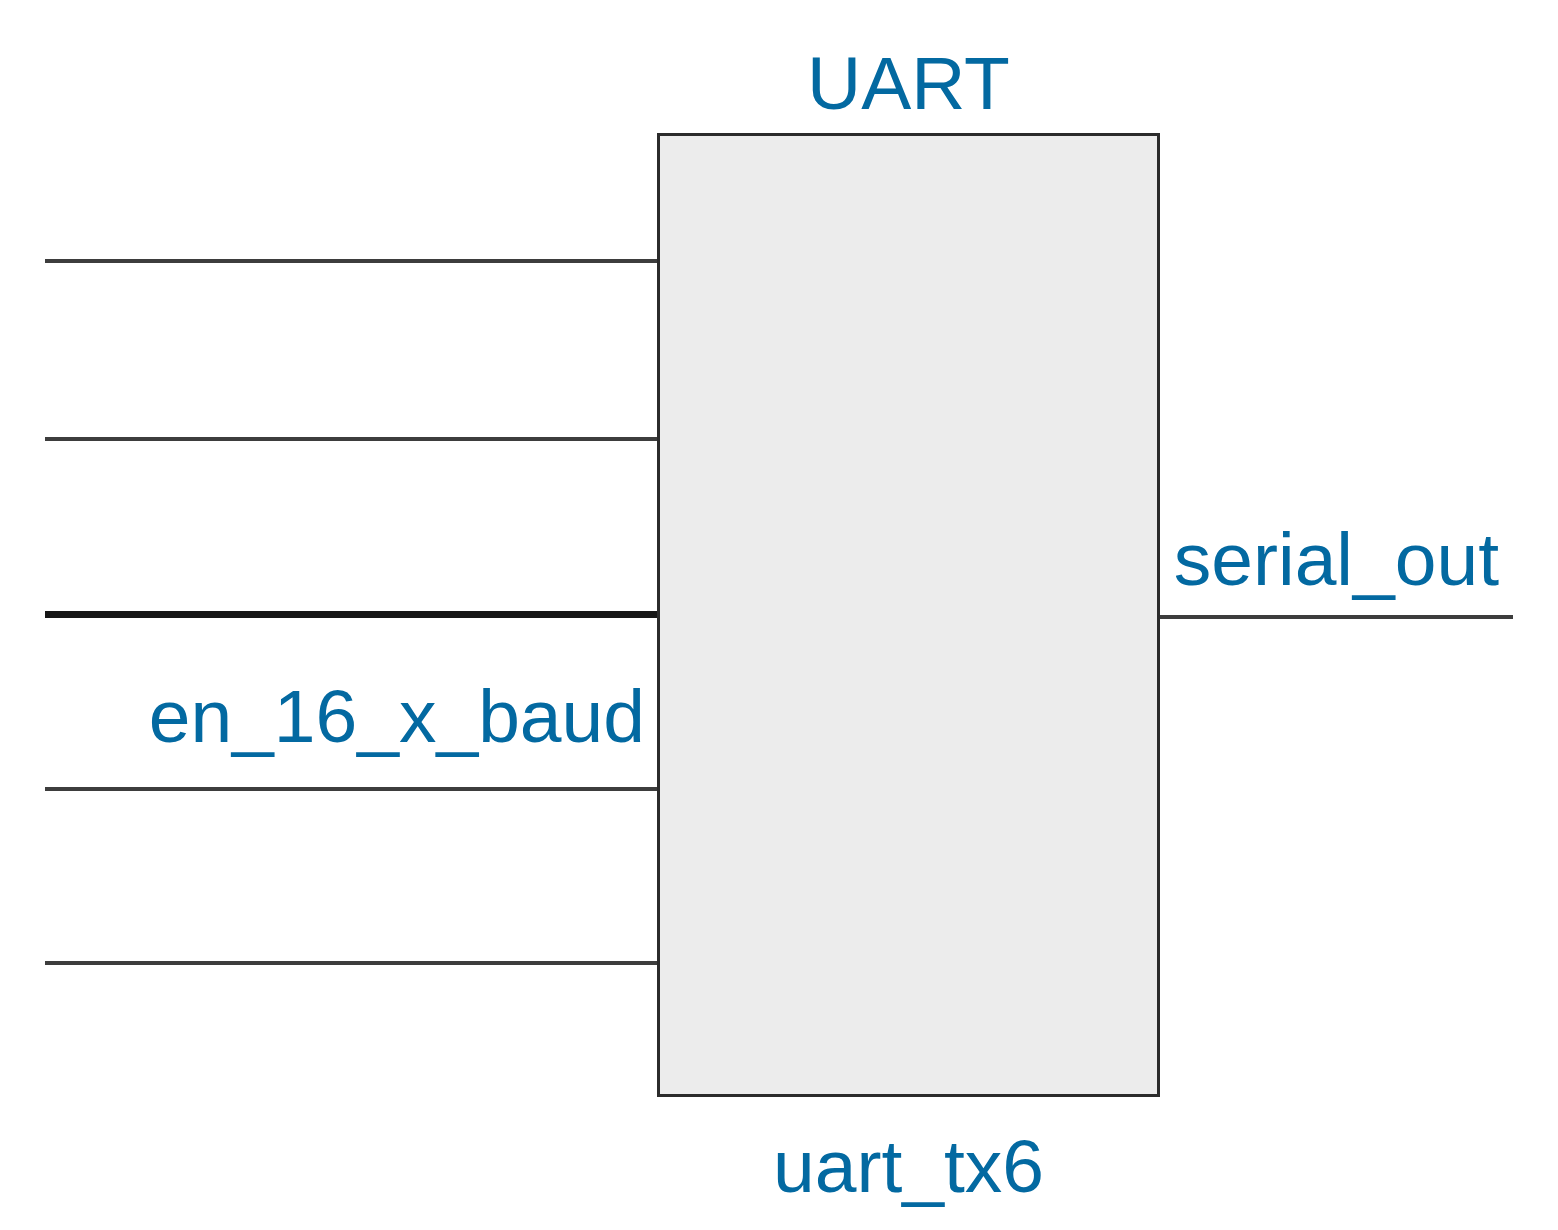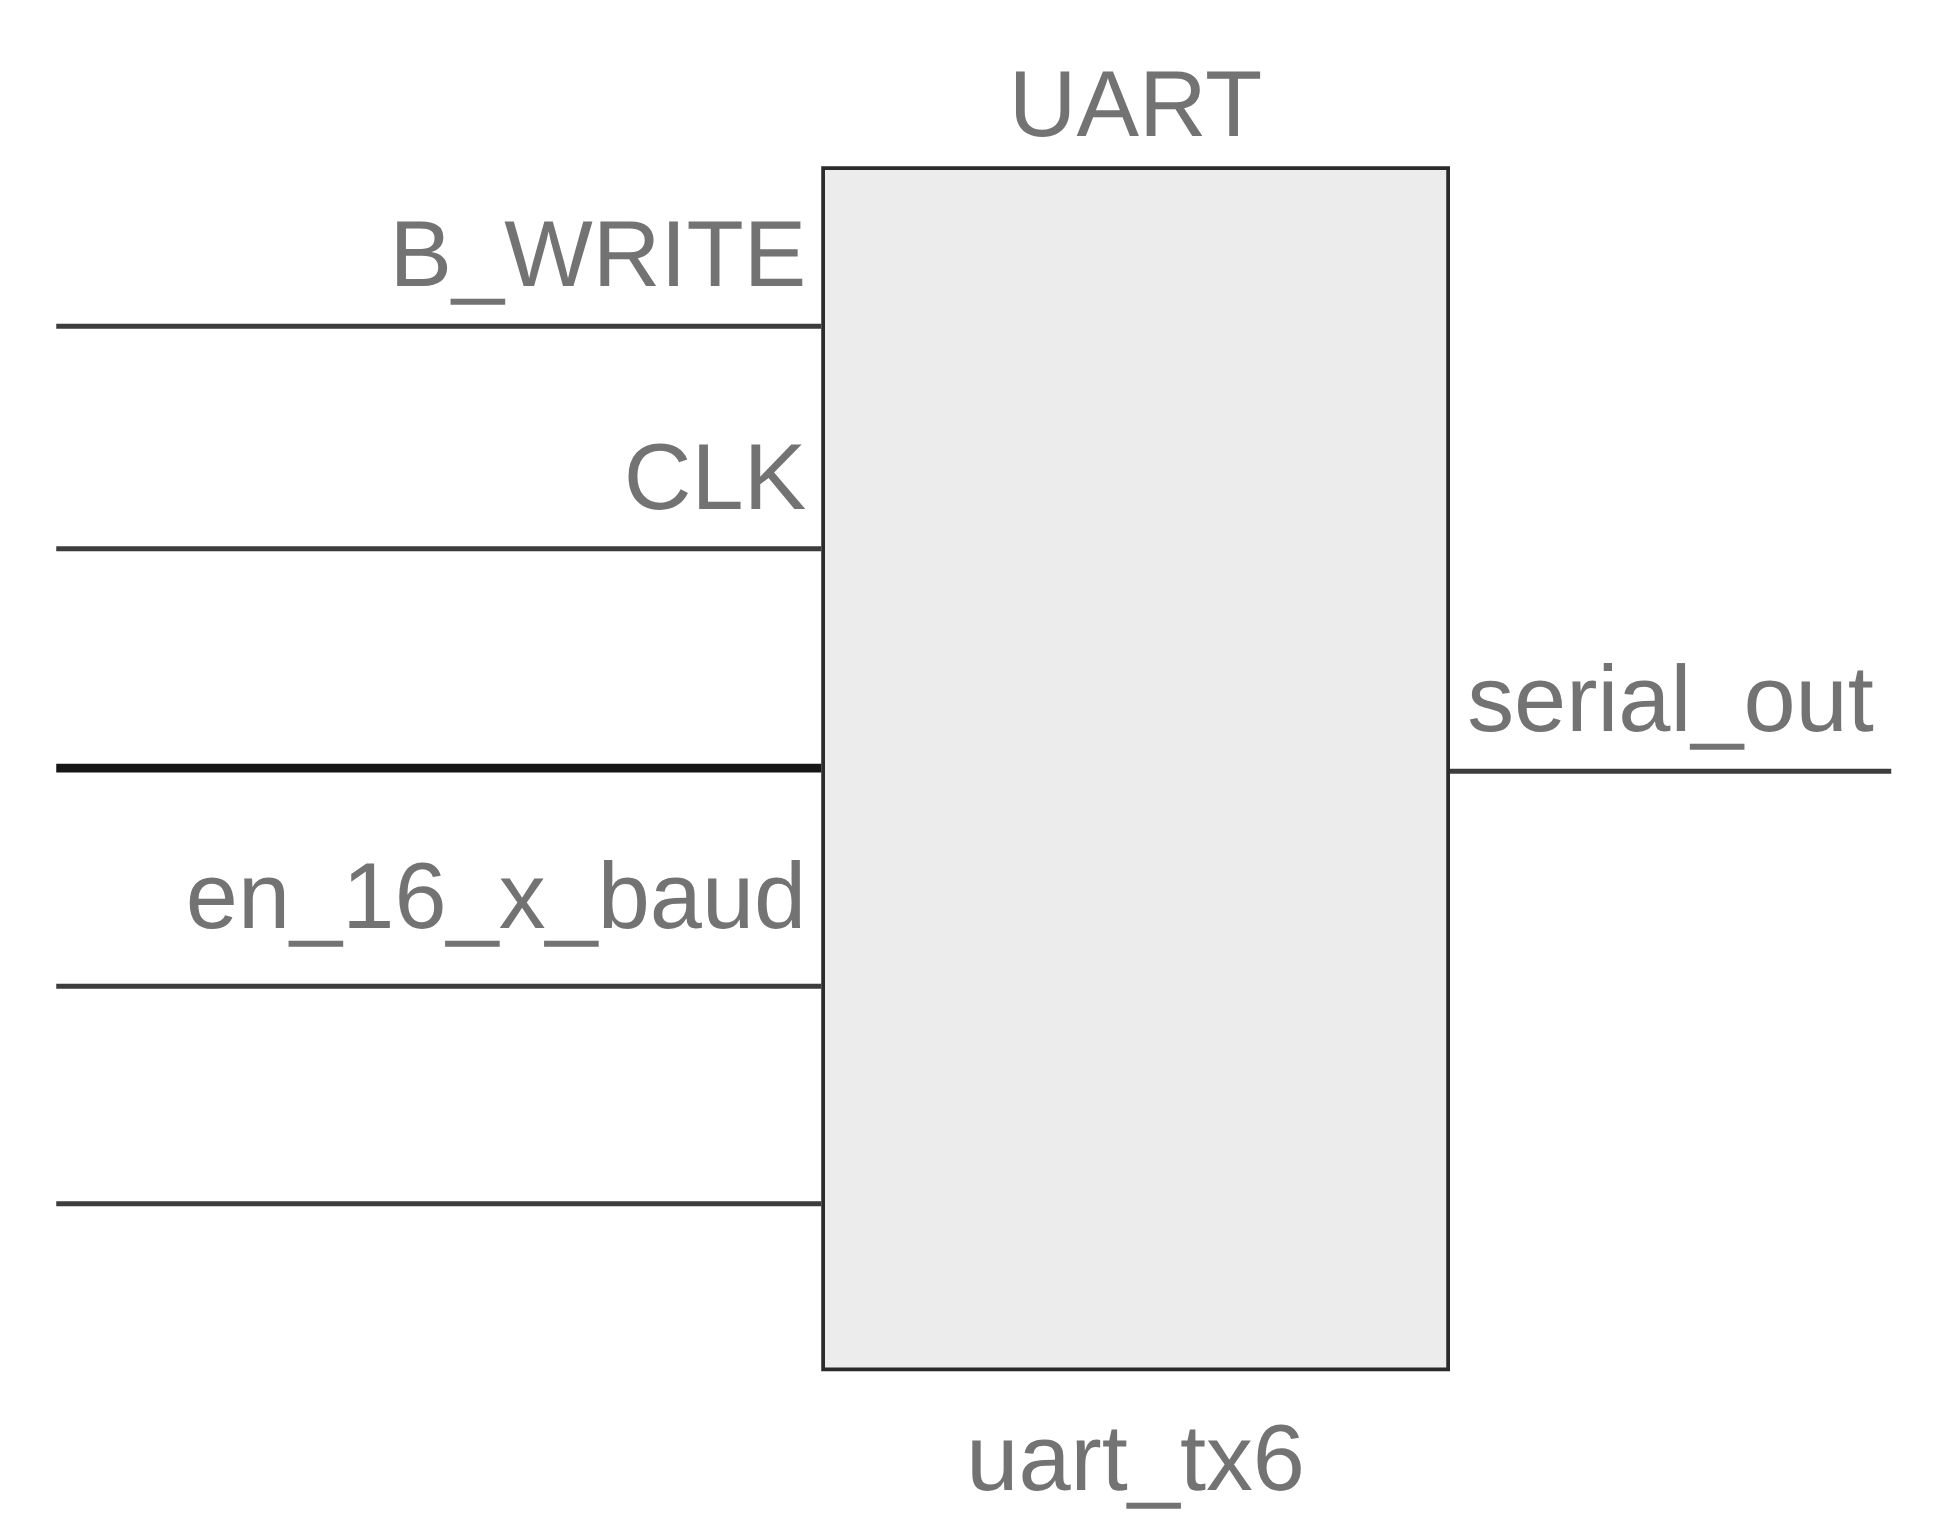--- a/index.html
+++ b/index.html
@@ -6,21 +6,21 @@
     margin: 0;
     padding: 0;
     background: #ffffff;
   }
   .canvas {
     position: relative;
     width: 1558px;
     height: 1230px;
     background: #ffffff;
     font-family: "Liberation Sans", sans-serif;
-    color: #737373;
+    color: #0369a1;
     overflow: hidden;
   }
 
   
   .module-block {
     position: absolute;
     left: 657px;
     top: 133px;
     width: 503px;
     height: 964px;
@@ -91,22 +91,20 @@
 </style>
 </head>
 <body>
 
 <div class="canvas">
 
   <div class="module-title">UART</div>
 
   <div class="module-block"></div>
 
-  <div class="port-label in r0">B_WRITE</div>
-  <div class="port-label in r1">CLK</div>
   <div class="port-label in r3">en_16_x_baud</div>
 
   <div class="wire in r0"></div>
   <div class="wire in r1"></div>
   <div class="wire in bus r2"></div>
   <div class="wire in r3"></div>
   <div class="wire in r4"></div>
 
   <div class="port-label out">serial_out</div>
   <div class="wire out"></div>

